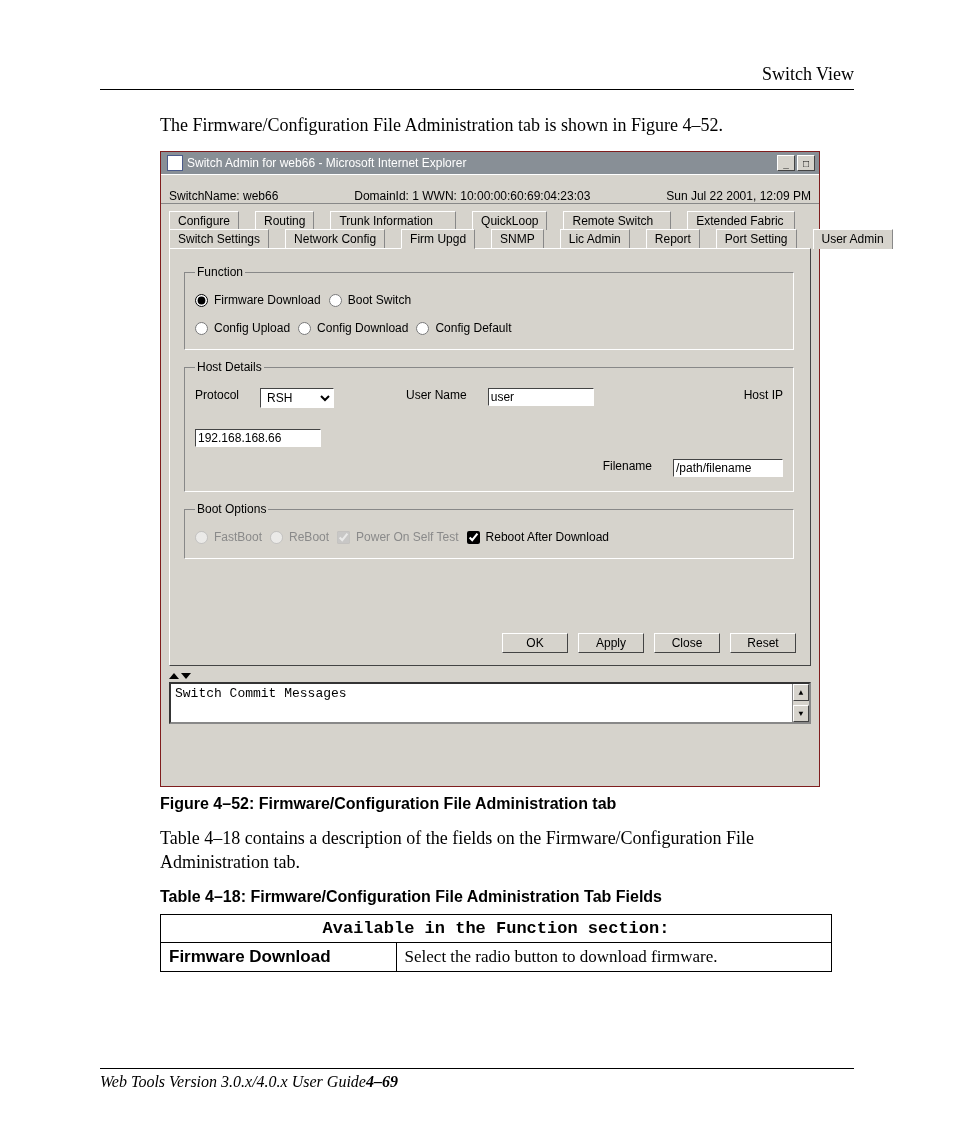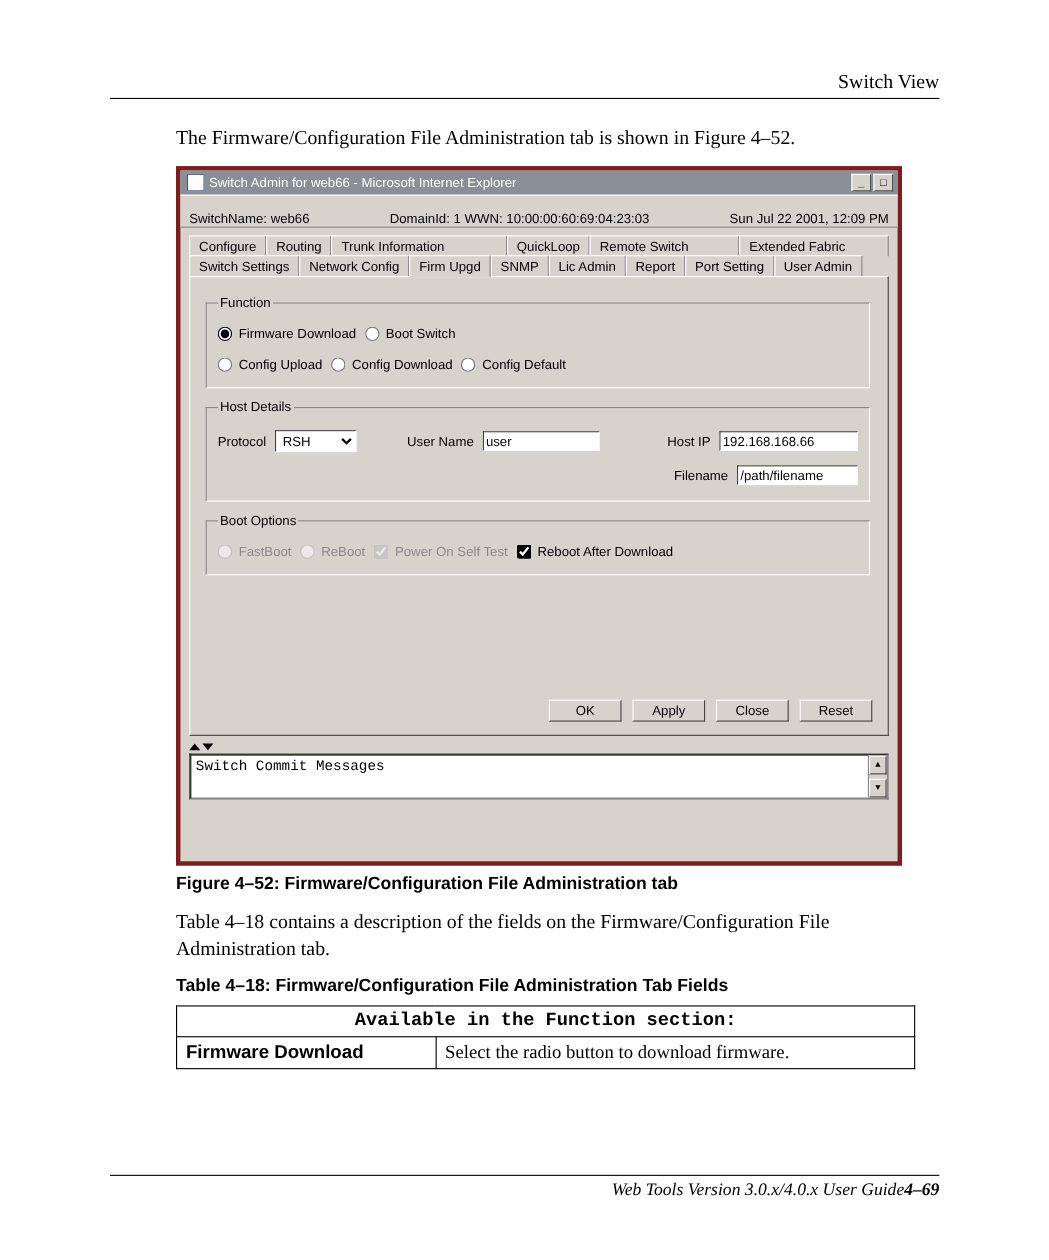--- a/index.html
+++ b/index.html
@@ -2,40 +2,40 @@
 <html><head>
 <meta charset="utf-8">
 <style>
   html,body{margin:0;padding:0;background:#fff;font-family:"Times New Roman",Times,serif;color:#000}
   .page{width:954px;height:1145px;position:relative;margin:0 auto;box-sizing:border-box;padding:60px 100px 50px 100px}
   .header-right{text-align:right;font-size:18px;margin-top:4px}
   .rule{border:none;border-top:1.5px solid #000;margin:4px 0 24px 0}
   .body-text{font-size:18px;line-height:1.3;margin:14px 0 14px 60px}
   .figure-wrap{margin-left:60px}
   
-  .shot{width:660px;height:636px;background:#d6d3cc;font-family:Tahoma,Arial,sans-serif;font-size:12px;color:#000;position:relative;border:4px solid #7f1d1d;box-sizing:border-box}
+  .shot{width:660px;height:636px;background:#d6d3cc;font-family:Tahoma,Arial,sans-serif;font-size:12px;color:#000;position:relative;border:1px solid #7f1d1d;box-sizing:border-box}
   .titlebar{height:22px;background:#888f96;color:#fff;display:flex;align-items:center;padding:0 4px 0 6px;font-size:12px}
   .tb-icon{width:14px;height:14px;background:#fff;border:1px solid #4a5a8a;margin-right:4px;display:inline-block}
   .tb-title{flex:1}
   .tb-btn{width:16px;height:14px;background:#d6d3cc;border:1px solid #fff;border-right-color:#444;border-bottom-color:#444;margin-left:2px;display:flex;align-items:center;justify-content:center;color:#000;font-size:10px;font-weight:bold}
   .statusbar{height:28px;background:#d6d3cc;border-top:1px solid #fff;border-bottom:1px solid #888;display:flex;align-items:flex-end;padding:0 8px;font-size:12px;gap:14px}
   .statusbar .sp{flex:1}
   .tabs-outer{margin:6px 8px 0 8px}
   .tabrow{display:flex}
-  .tab{background:#d6d3cc;border:1px solid #888;border-bottom:none;border-top-color:#fff;border-left-color:#fff;padding:2px 8px;font-size:12px;margin-right:0;position:relative;top:1px;white-space:nowrap}
+  .tab{background:#d6d3cc;border:1px solid #888;border-bottom:none;border-top-color:#fff;border-left-color:#fff;padding:2px 8px;font-size:12px;margin-right:16px;position:relative;top:1px;white-space:nowrap}
   .tab.active{background:#d6d3cc;border-bottom:1px solid #d6d3cc;z-index:2;font-weight:normal}
   .tabrow.row2{margin-top:-1px}
   .tab-body{border:1px solid #888;border-top-color:#fff;border-left-color:#fff;border-right-color:#444;border-bottom-color:#444;background:#d6d3cc;height:418px;padding:16px 16px 10px 14px;position:relative;box-sizing:border-box}
   fieldset.win{border:1px solid #888;border-top-color:#888;border-left-color:#888;border-right-color:#fff;border-bottom-color:#fff;margin:0 0 10px 0;padding:14px 10px 14px 10px}
   fieldset.win legend{font-size:12px;padding:0 2px}
   .radio-row{display:flex;gap:8px;align-items:center;flex-wrap:wrap}
   .radio-row label{display:flex;align-items:center;gap:4px;font-size:12px;color:#000}
   .radio-row label.dis{color:#8a8a8a}
   input[type=radio],input[type=checkbox]{margin:0 2px 0 0;accent-color:#000}
-  .host-row{display:flex;align-items:center;gap:8px;margin-bottom:12px;flex-wrap:wrap}
+  .host-row{display:flex;align-items:flex-start;gap:21px;margin-bottom:12px;flex-wrap:wrap}
   .host-label{font-size:12px}
   select.win,input.win{font-family:Tahoma,Arial,sans-serif;font-size:12px;background:#fff;border:1px solid #444;border-top-color:#444;border-left-color:#444;border-right-color:#fff;border-bottom-color:#fff;padding:1px 2px;box-sizing:border-box}
   select.win{height:20px}
   input.win{height:18px}
   .btn-row{position:absolute;right:14px;bottom:12px;display:flex;gap:10px}
   .winbtn{background:#d6d3cc;border:1px solid #fff;border-right-color:#444;border-bottom-color:#444;font-size:12px;padding:2px 0;width:64px;text-align:center;font-family:Tahoma,Arial,sans-serif;cursor:default}
   .grip{height:12px;margin:4px 8px 0 8px;display:flex;align-items:center;gap:2px}
   .grip .tri{width:0;height:0;border-left:5px solid transparent;border-right:5px solid transparent}
   .grip .up{border-bottom:6px solid #000}
   .grip .dn{border-top:6px solid #000}
@@ -43,21 +43,21 @@
   .scroll-v{position:absolute;right:0;top:0;bottom:0;width:16px;background:#d6d3cc;border-left:1px solid #888;display:flex;flex-direction:column;justify-content:space-between}
   .scroll-v .arr{height:15px;border:1px solid #fff;border-right-color:#444;border-bottom-color:#444;display:flex;align-items:center;justify-content:center;font-size:8px;color:#000}
   
   .caption{margin:8px 0 8px 60px;font-family:Liberation Sans, sans-serif;font-weight:bold;font-size:16px}
   .tbl{margin-left:60px;border-collapse:collapse;width:672px;font-size:17px}
   .tbl th,.tbl td{border:1px solid #000;padding:4px 8px;text-align:left}
   .tbl th{font-family:Liberation Mono, monospace;font-weight:bold;text-align:center}
   .tbl .rowhead{font-family:Arial,Helvetica,sans-serif;font-weight:bold;white-space:nowrap}
   .footer{position:absolute;left:100px;right:100px;bottom:54px}
   .footer-rule{border:none;border-top:1.2px solid #000;margin:0 0 4px 0}
-  .footer-row{display:flex;justify-content:flex-end;font-style:italic;font-size:16px}
+  .footer-row{display:flex;justify-content:flex-start;font-style:italic;font-size:16px}
   .footer-row .pg{font-weight:bold;font-style:italic}
 </style>
 </head>
 <body>
 
 <div class="page">
   <div class="header-right">Switch View</div>
   <hr class="rule">
 
   <p class="body-text">The Firmware/Configuration File Administration tab is shown in Figure 4–52.</p>

